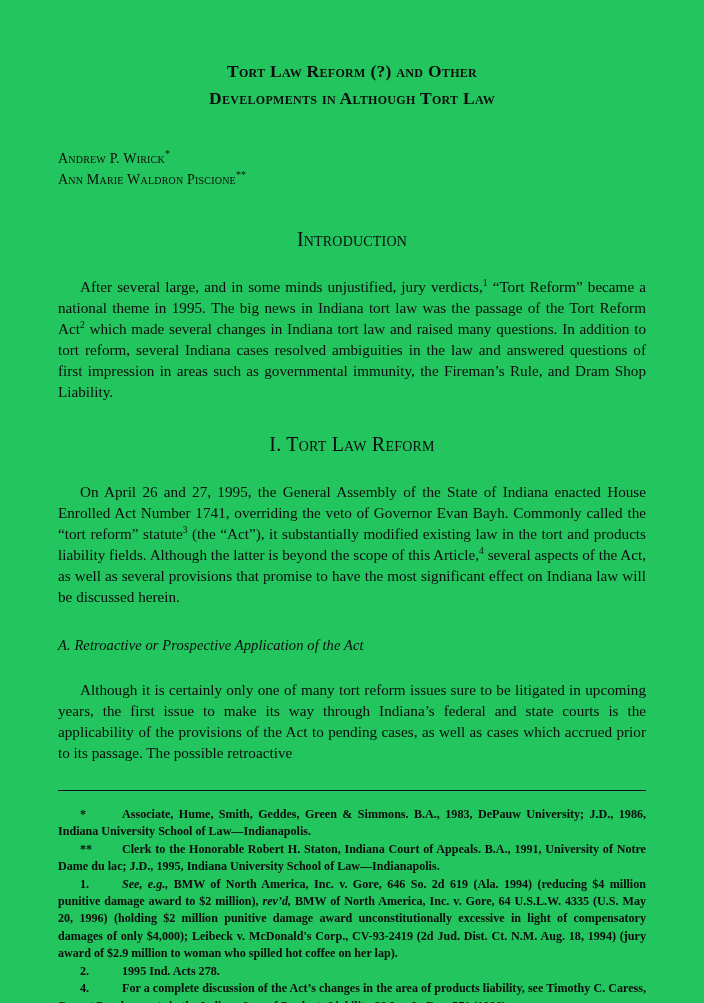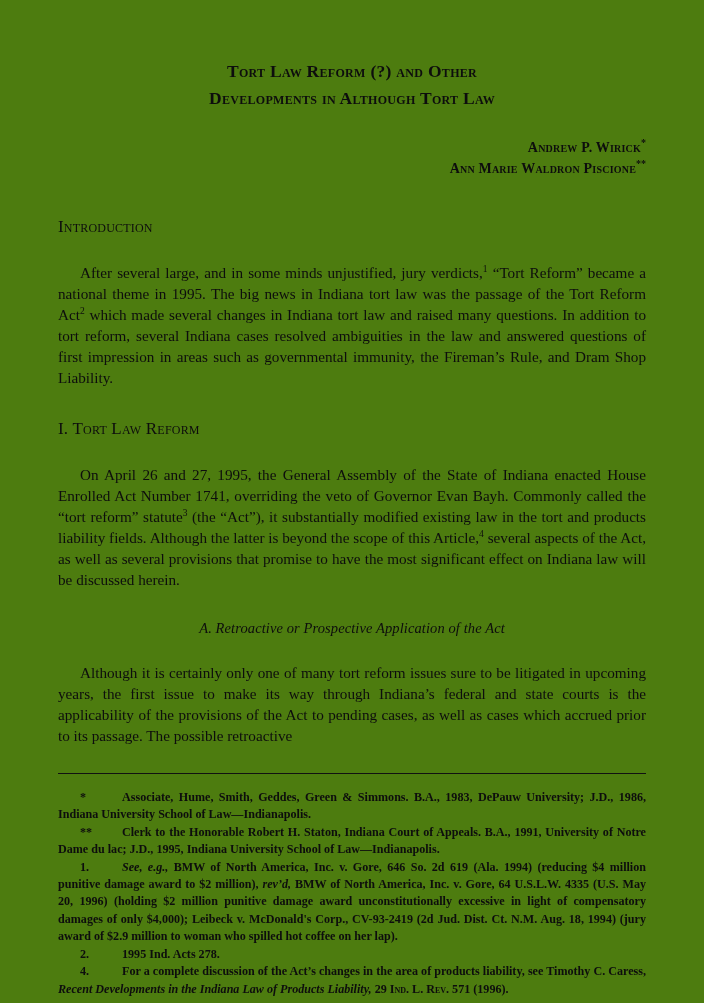--- a/index.html
+++ b/index.html
@@ -4,21 +4,21 @@
 <style>
   html, body {
     margin: 0;
     padding: 0;
     background: #ffffff;
   }
   .page {
     position: relative;
     width: 704px;
     height: 1003px;
-    background: #4d7c0f;
+    background: #22c55e;
     margin: 0 auto;
     overflow: hidden;
     font-family: "Liberation Serif", "DejaVu Serif", serif;
     color: #0d0d0d;
   }
   .content {
     position: absolute;
     left: 58px;
     top: 0;
     width: 588px;
@@ -32,48 +32,47 @@
   .title-line {
     font-size: 17.5px;
     line-height: 27px;
     font-variant: small-caps;
     letter-spacing: 0.3px;
     font-weight: 700;
   }
 
   
   .authors-block {
-    margin-top: 25px;
-    text-align: right;
-    font-weight: bold;
+    margin-top: 36px;
+    text-align: left;
   }
   .author-line {
     font-size: 14px;
     line-height: 21px;
     font-variant: small-caps;
     letter-spacing: 0.2px;
   }
   .fn-mark {
     font-size: 10px;
     vertical-align: super;
     line-height: 0;
     font-variant: normal;
     letter-spacing: 0;
   }
 
   
   .h-center {
-    font-size: 17px;
+    text-align: center;
+    font-size: 20px;
     font-variant: small-caps;
     letter-spacing: 0.2px;
   }
   .h-intro { margin-top: 38px; }
   .h-sec   { margin-top: 30px; }
   .h-sub {
-    text-align: center;
     font-size: 14.5px;
     font-style: italic;
     margin-top: 30px;
     letter-spacing: 0.1px;
   }
 
   
   p.body {
     font-size: 15.2px;
     line-height: 21.1px;

